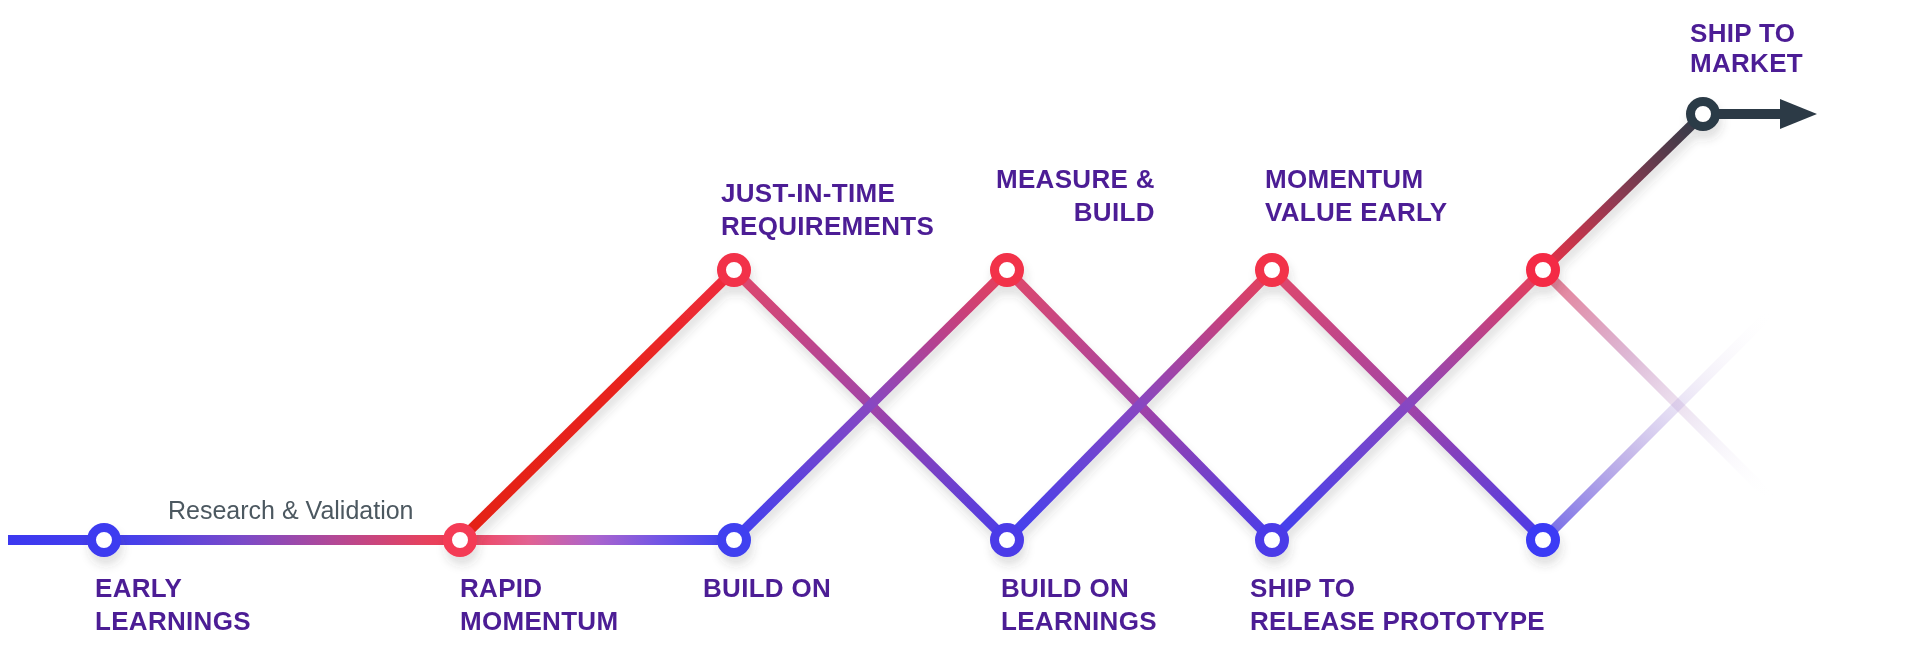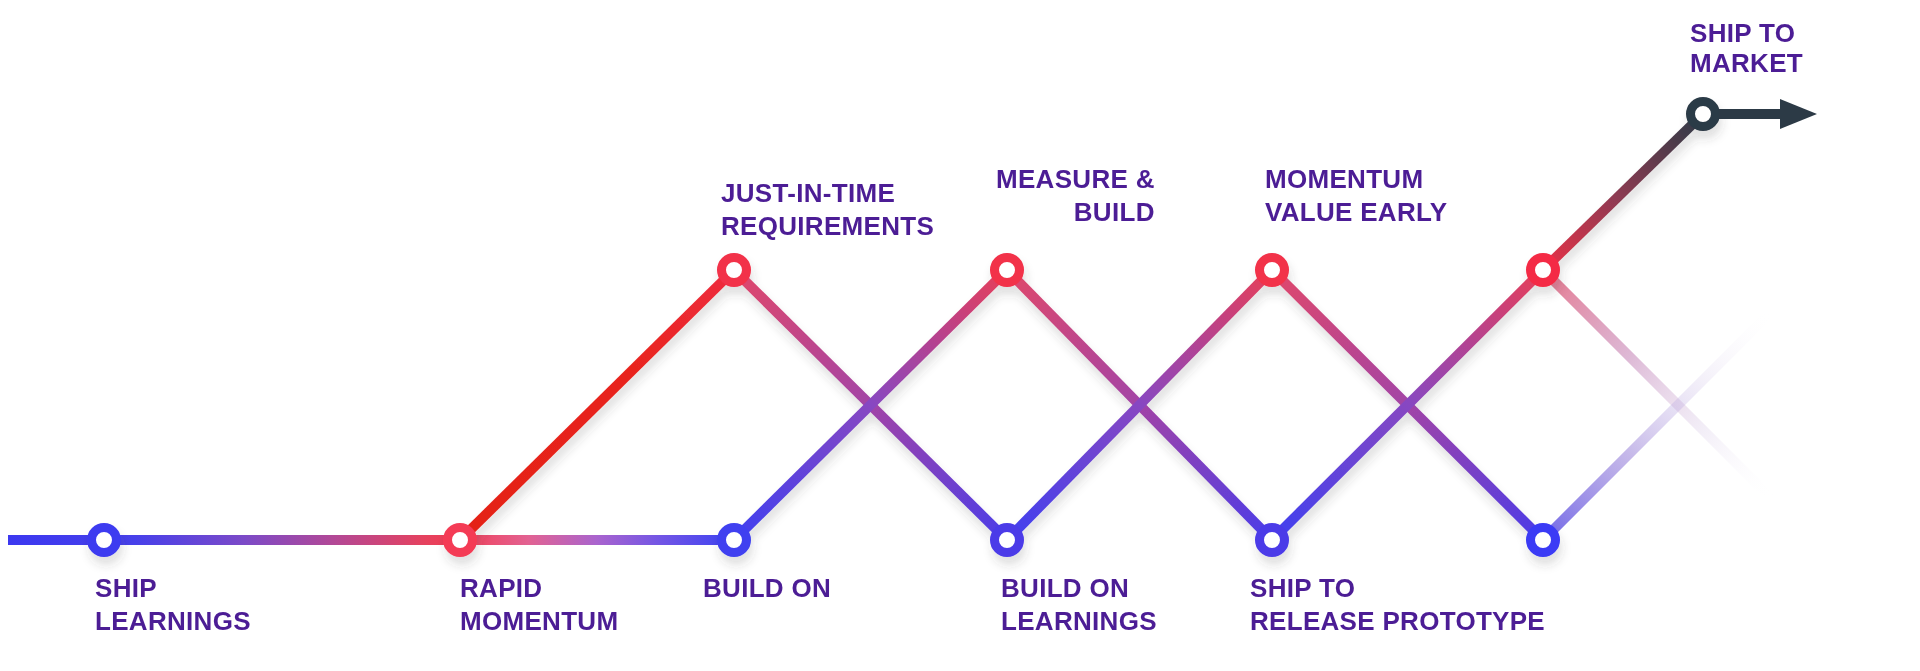--- a/index.html
+++ b/index.html
@@ -145,23 +145,24 @@
       <circle cx="1543" cy="270" r="12.5" fill="#ffffff" stroke="#F42B45" stroke-width="9"></circle>
       <circle cx="1703" cy="114" r="12.5" fill="#ffffff" stroke="#2C3A46" stroke-width="9"></circle>
     </g>
 
     <g>
       <line x1="1719" y1="114" x2="1785" y2="114" stroke="#2C3A46" stroke-width="10"></line>
       <polygon points="1780,99 1780,129 1817,114" fill="#2C3A46"></polygon>
     </g>
   </svg>
 
+  <div class="note" style="left:168px; top:496px;">Research &amp; Validation</div>
 
   <div class="lbl" style="left:95px; top:572px;">
-    <span>SHIP</span>
+    <span>EARLY</span>
     <span>LEARNINGS</span>
   </div>
   <div class="lbl" style="left:460px; top:572px;">
     <span>RAPID</span>
     <span>MOMENTUM</span>
   </div>
   <div class="lbl" style="left:703px; top:572px;">
     <span>BUILD ON</span>
   </div>
   <div class="lbl" style="left:1001px; top:572px;">

